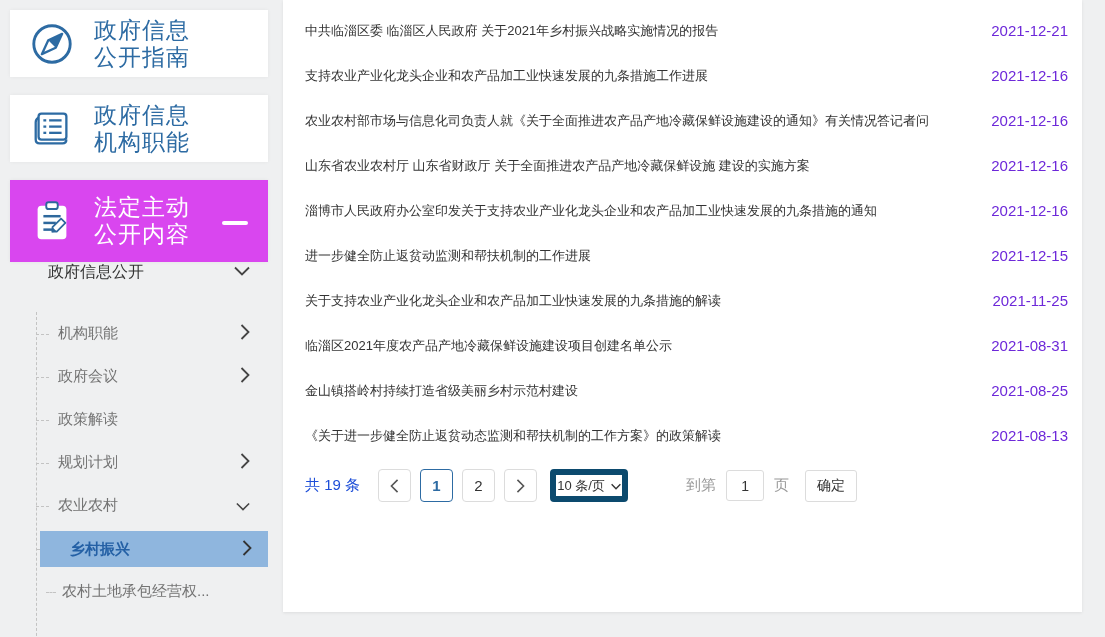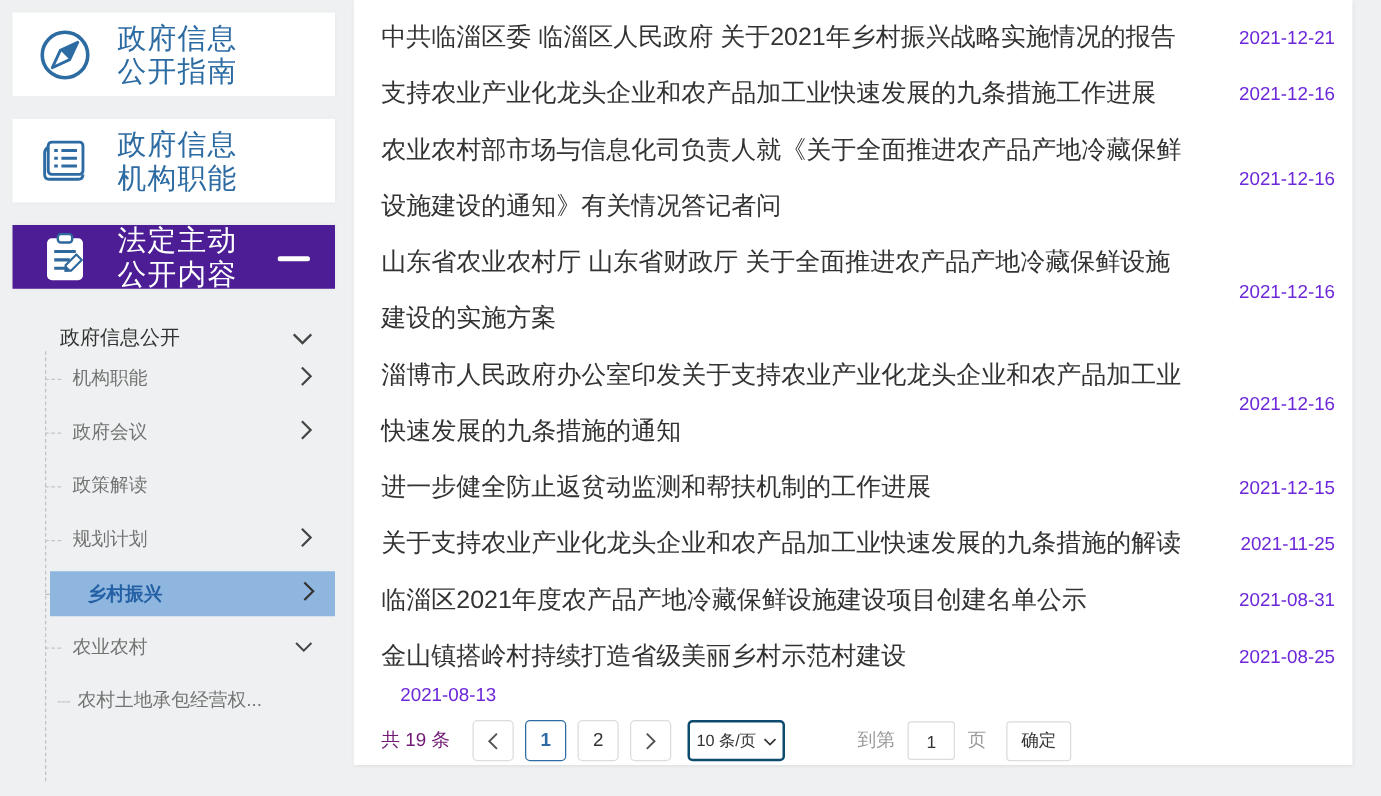--- a/index.html
+++ b/index.html
@@ -11,31 +11,31 @@
     color:#333;
   }
   
   .sidebar { position:absolute; left:10px; top:10px; width:258px; }
   .card {
     height:67px; background:#fff; display:flex; align-items:center;
     margin-bottom:18px; box-shadow:0 0 4px rgba(0,0,0,.05);
   }
   .card .icon-wrap { width:84px; display:flex; justify-content:center; align-items:center; flex-shrink:0; }
   .card .label { font-size:23px; line-height:27px; color:#2d6ba3; font-weight:500; letter-spacing:1px; }
-  .card.active { background:#4c1d95; height:51px; margin-bottom:0; }
+  .card.active { background:#d946ef; height:82px; margin-bottom:0; }
   .card.active .label { color:#fff; }
   .minus-wrap { margin-left:auto; margin-right:20px; }
   
   .nav { position:relative; }
   .tree-vline {
     position:absolute; left:26px; top:50px; height:344px;
     border-left:1px dashed #c3c3c3; width:0;
   }
   .nav-parent {
-    height:50px; display:flex; align-items:flex-end;
+    height:50px; display:flex; align-items:flex-start;
     padding-left:38px; padding-right:18px; font-size:16px; color:#333;
   }
   .nav-item {
     height:43px; display:flex; align-items:center; position:relative;
     padding-left:48px; padding-right:18px; font-size:15px; color:#737373;
   }
   .nav-item::before {
     content:""; position:absolute; left:26px; top:50%; width:13px;
     border-top:1px dashed #c3c3c3;
   }
@@ -49,33 +49,33 @@
   .nav-item.active::before { left:-4px; width:4px; }
   .nav-item.deep { padding-left:52px; }
   .nav-item.deep::before { left:36px; width:10px; }
   
   .main {
     position:absolute; left:283px; top:0; width:799px; height:612px;
     background:#fff; padding:8px 14px 0 22px;
     box-shadow:0 1px 3px rgba(0,0,0,.08);
   }
   .row { display:flex; align-items:center; cursor:pointer; }
-  .row .title { flex:1; font-size:20px; color:#333; line-height:45px; padding-right:28px; }
+  .row .title { flex:1; font-size:13px; color:#333; line-height:45px; padding-right:28px; }
   .row .date { width:92px; flex-shrink:0; text-align:right; font-size:15px; color:#6d28d9; }
   
   .pager { display:flex; align-items:center; margin-top:11px; font-size:15px; }
-  .total { margin-right:18px; color:#701a75; }
+  .total { margin-right:18px; color:#1d4ed8; }
   .pbtn {
     width:33px; height:33px; border:1px solid #dcdcdc; border-radius:4px;
     background:#fff; display:flex; align-items:center; justify-content:center;
     margin-right:9px; font-size:15px; color:#333; cursor:pointer;
   }
   .pbtn.current { border-color:#2d6ba3; color:#2d6ba3; font-weight:bold; }
   .psize {
-    width:78px; height:33px; border:2px solid #0c4a6e; border-radius:4px;
+    width:78px; height:33px; border:6px solid #0c4a6e; border-radius:4px;
     display:flex; align-items:center; justify-content:center; gap:6px;
     font-size:13px; color:#333; margin-left:4px; cursor:pointer; background:#fff;
   }
   .goto-label { color:#9a9a9a; margin-left:58px;text-align:center; }
   .goto-input {
     width:38px; height:31px; border:1px solid #dcdcdc; border-radius:3px;
     text-align:center; font-size:14px; color:#333; margin:0 10px;
     font-family:"Liberation Sans","DejaVu Sans",sans-serif;
   }
   .goto-unit { color:#9a9a9a; margin-right:16px; }
@@ -187,38 +187,38 @@
 
     <div class="nav-item">
       <span>规划计划</span>
       <span class="chev">
         <svg width="10" height="16" viewBox="0 0 10 16">
             <polyline points="1.5,1 8.5,8 1.5,15" fill="none" stroke="#444" stroke-width="1.8"></polyline>
           </svg>
       </span>
     </div>
 
+    <div class="nav-item">
+      <span>农业农村</span>
+      <span class="chev">
+        <svg width="14" height="9" viewBox="0 0 16 10">
+            <polyline points="1,1.5 8,8.5 15,1.5" fill="none" stroke="#444" stroke-width="1.8"></polyline>
+          </svg>
+      </span>
+    </div>
+
     <div class="nav-item active">
       <span>乡村振兴</span>
       <span class="chev">
         <svg width="10" height="16" viewBox="0 0 10 16">
             <polyline points="1.5,1 8.5,8 1.5,15" fill="none" stroke="#333" stroke-width="1.8"></polyline>
           </svg>
       </span>
     </div>
 
-    <div class="nav-item">
-      <span>农业农村</span>
-      <span class="chev">
-        <svg width="14" height="9" viewBox="0 0 16 10">
-            <polyline points="1,1.5 8,8.5 15,1.5" fill="none" stroke="#444" stroke-width="1.8"></polyline>
-          </svg>
-      </span>
-    </div>
-
     <div class="nav-item deep">
       <span>农村土地承包经营权...</span>
     </div>
   </div>
 </div>
 
 <div class="main">
 
   <div class="row">
     <span class="title">中共临淄区委 临淄区人民政府 关于2021年乡村振兴战略实施情况的报告</span>
@@ -250,20 +250,21 @@
   </div>
   <div class="row">
     <span class="title">临淄区2021年度农产品产地冷藏保鲜设施建设项目创建名单公示</span>
     <span class="date">2021-08-31</span>
   </div>
   <div class="row">
     <span class="title">金山镇搭岭村持续打造省级美丽乡村示范村建设</span>
     <span class="date">2021-08-25</span>
   </div>
   <div class="row">
+    <span class="title">《关于进一步健全防止返贫动态监测和帮扶机制的工作方案》的政策解读</span>
     <span class="date">2021-08-13</span>
   </div>
 
   <div class="pager">
     <span class="total">共 19 条</span>
 
     <span class="pbtn">
       <svg width="9" height="14" viewBox="0 0 10 16">
           <polyline points="8.5,1 1.5,8 8.5,15" fill="none" stroke="#555" stroke-width="1.8"></polyline>
         </svg>

